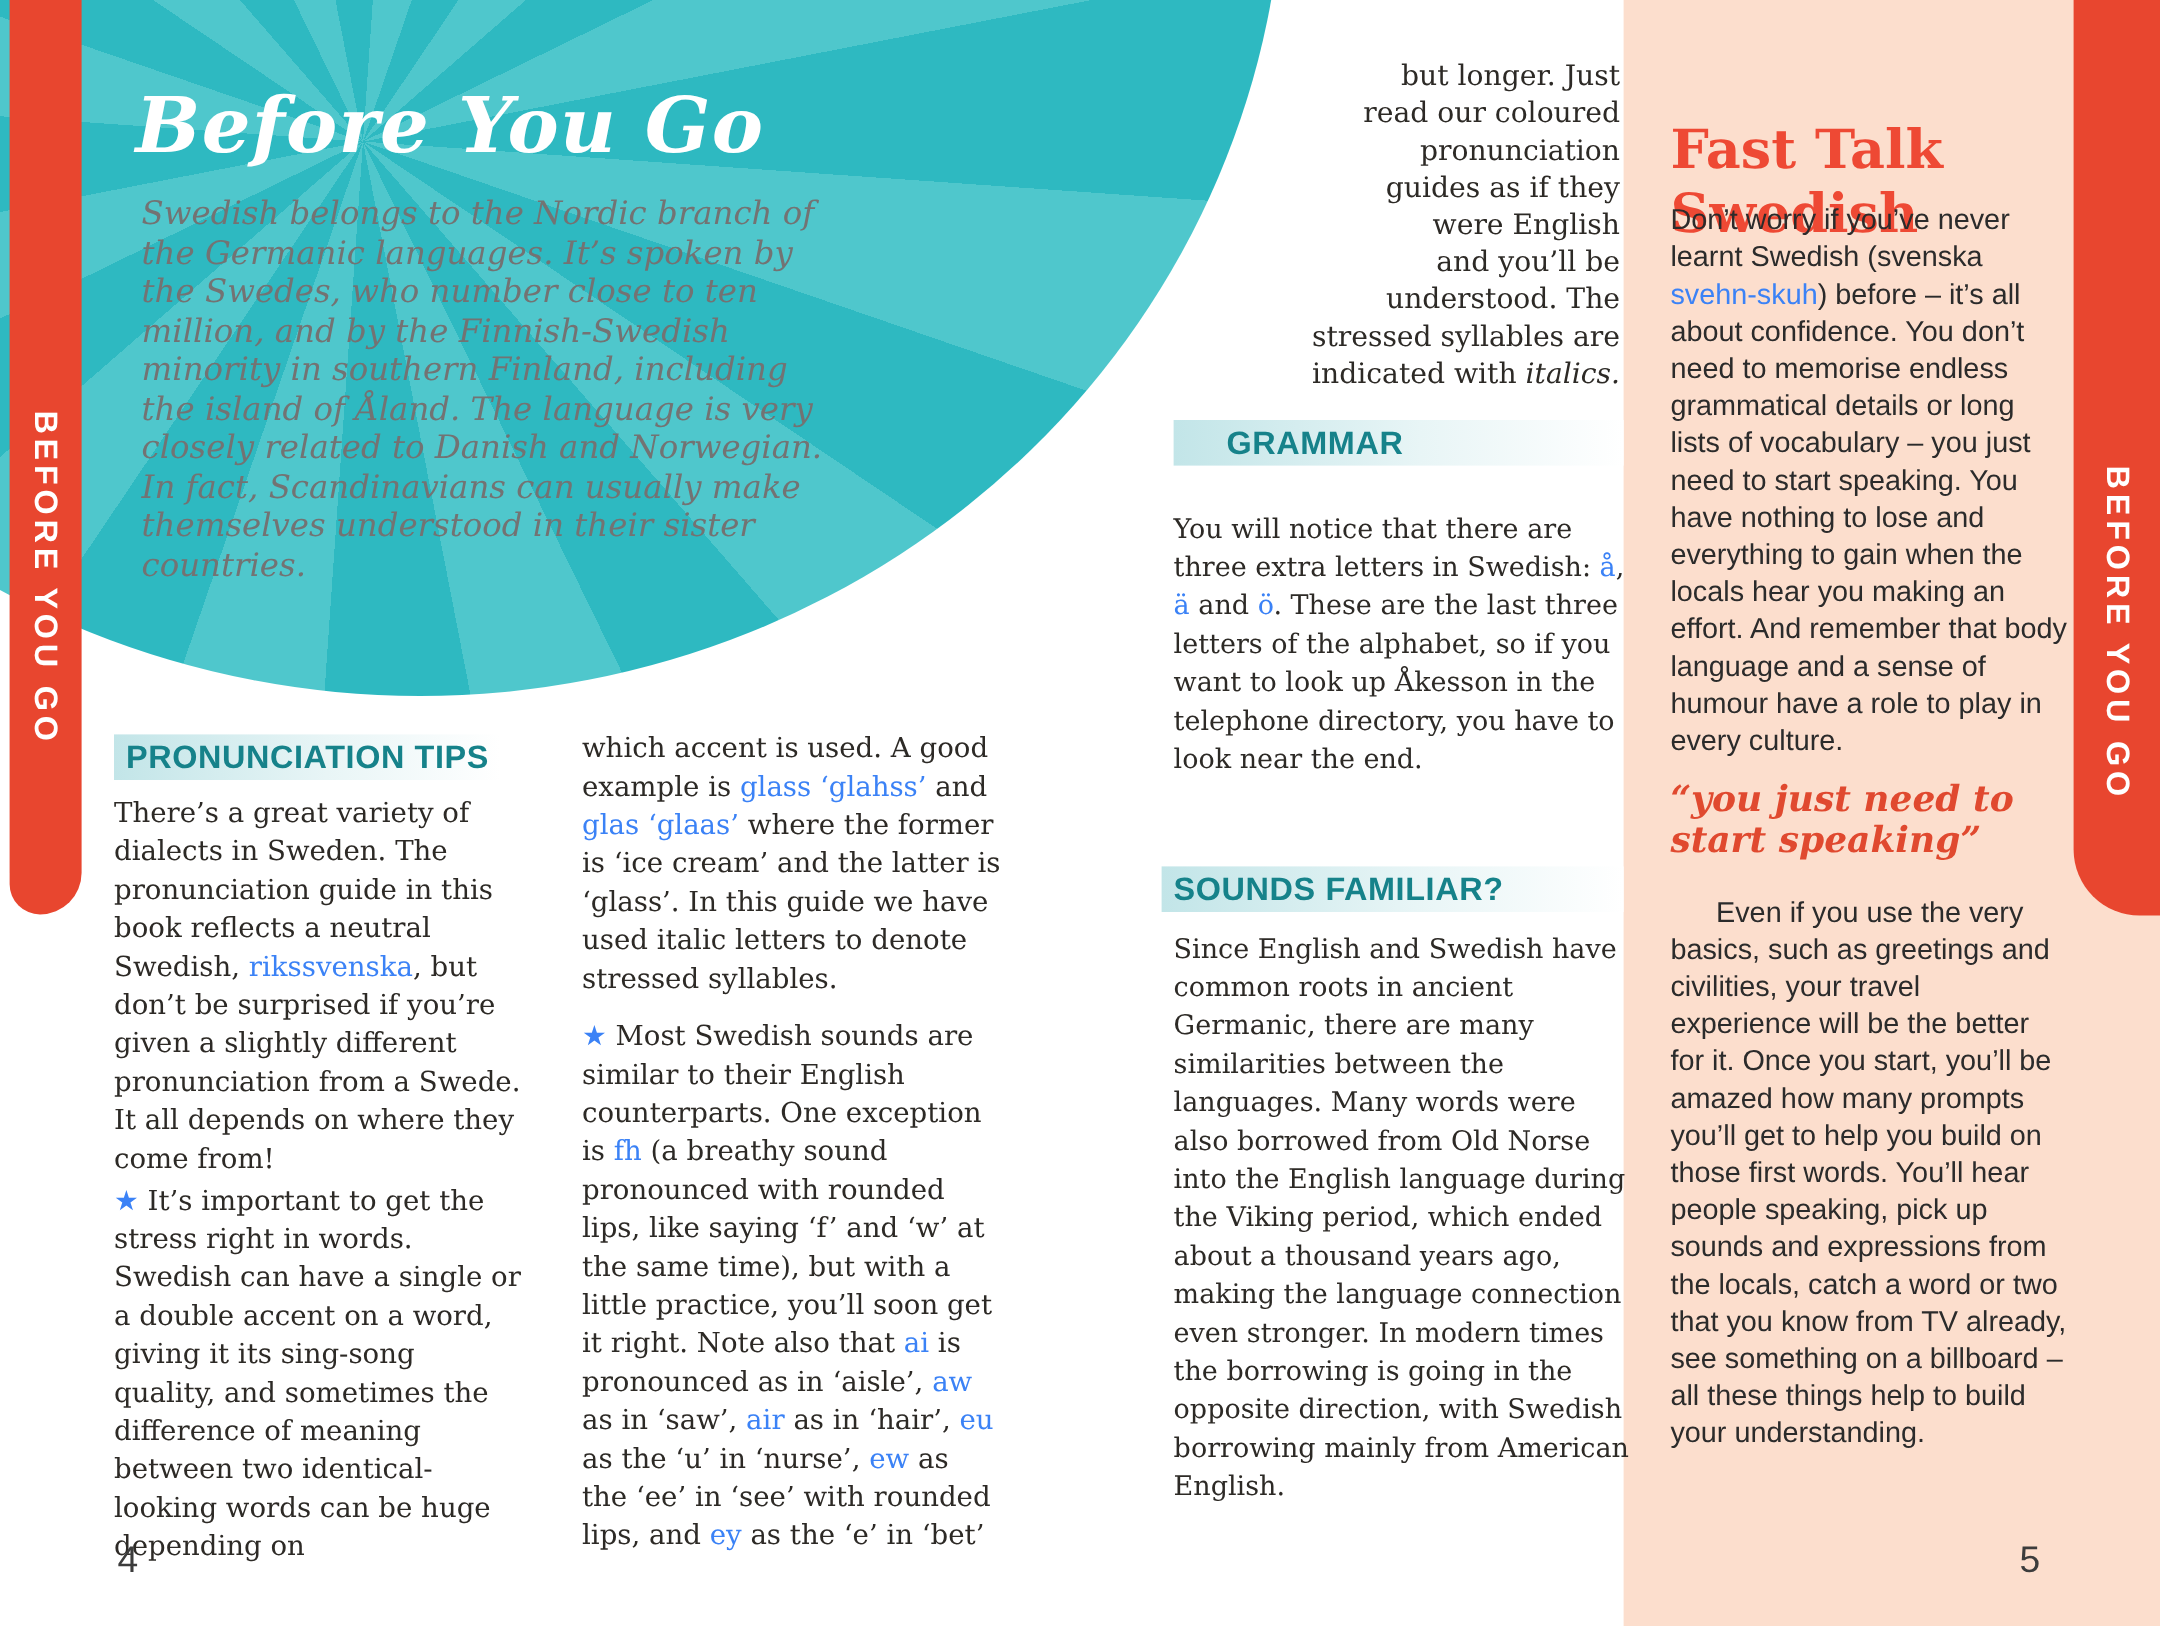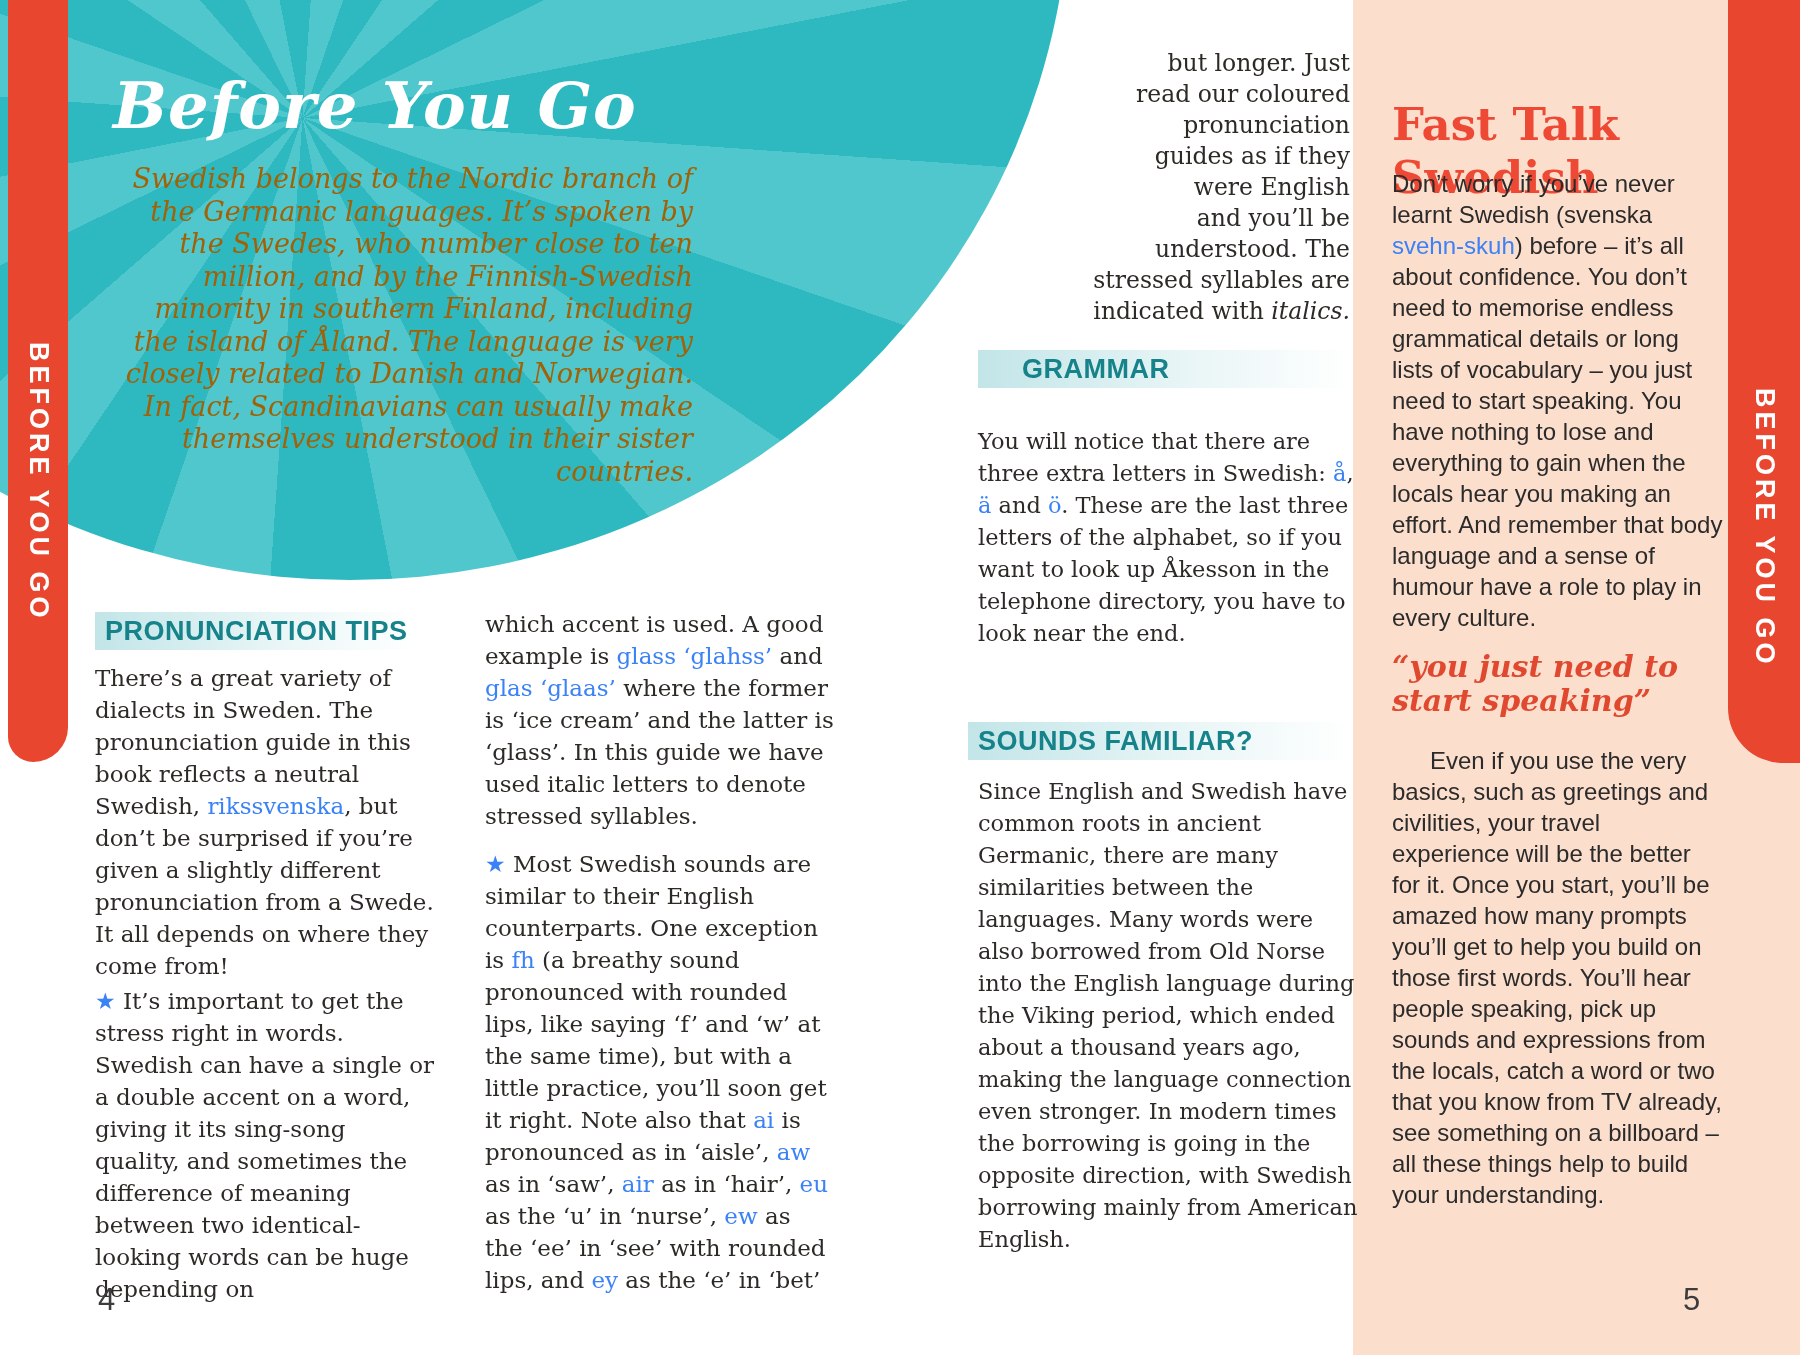--- a/index.html
+++ b/index.html
@@ -43,21 +43,21 @@
 
   
   .hero-title{
     position:absolute;left:113px;top:68px;z-index:2;
     font-family:"DejaVu Serif", serif;font-style:italic;font-weight:bold;
     font-size:64px;color:#ffffff;letter-spacing:1px;
   }
   .hero-intro{
     position:absolute;left:118px;top:163px;width:575px;z-index:2;
     font-family:"DejaVu Serif", serif;font-style:italic;
-    font-size:27px;line-height:32.5px;color:#a16207;text-align:right;
+    font-size:27px;line-height:32.5px;color:#737373;
   }
 
   
   .bar{
     position:absolute;z-index:2;height:38px;
     background:linear-gradient(90deg,#c2e5e8 0%,#e8f5f6 55%,#ffffff 100%);
     font-family:"Liberation Sans", sans-serif;font-weight:bold;
     font-size:27px;color:#16828a;letter-spacing:0.5px;
     display:flex;align-items:center;padding-left:10px;box-sizing:border-box;
   }

